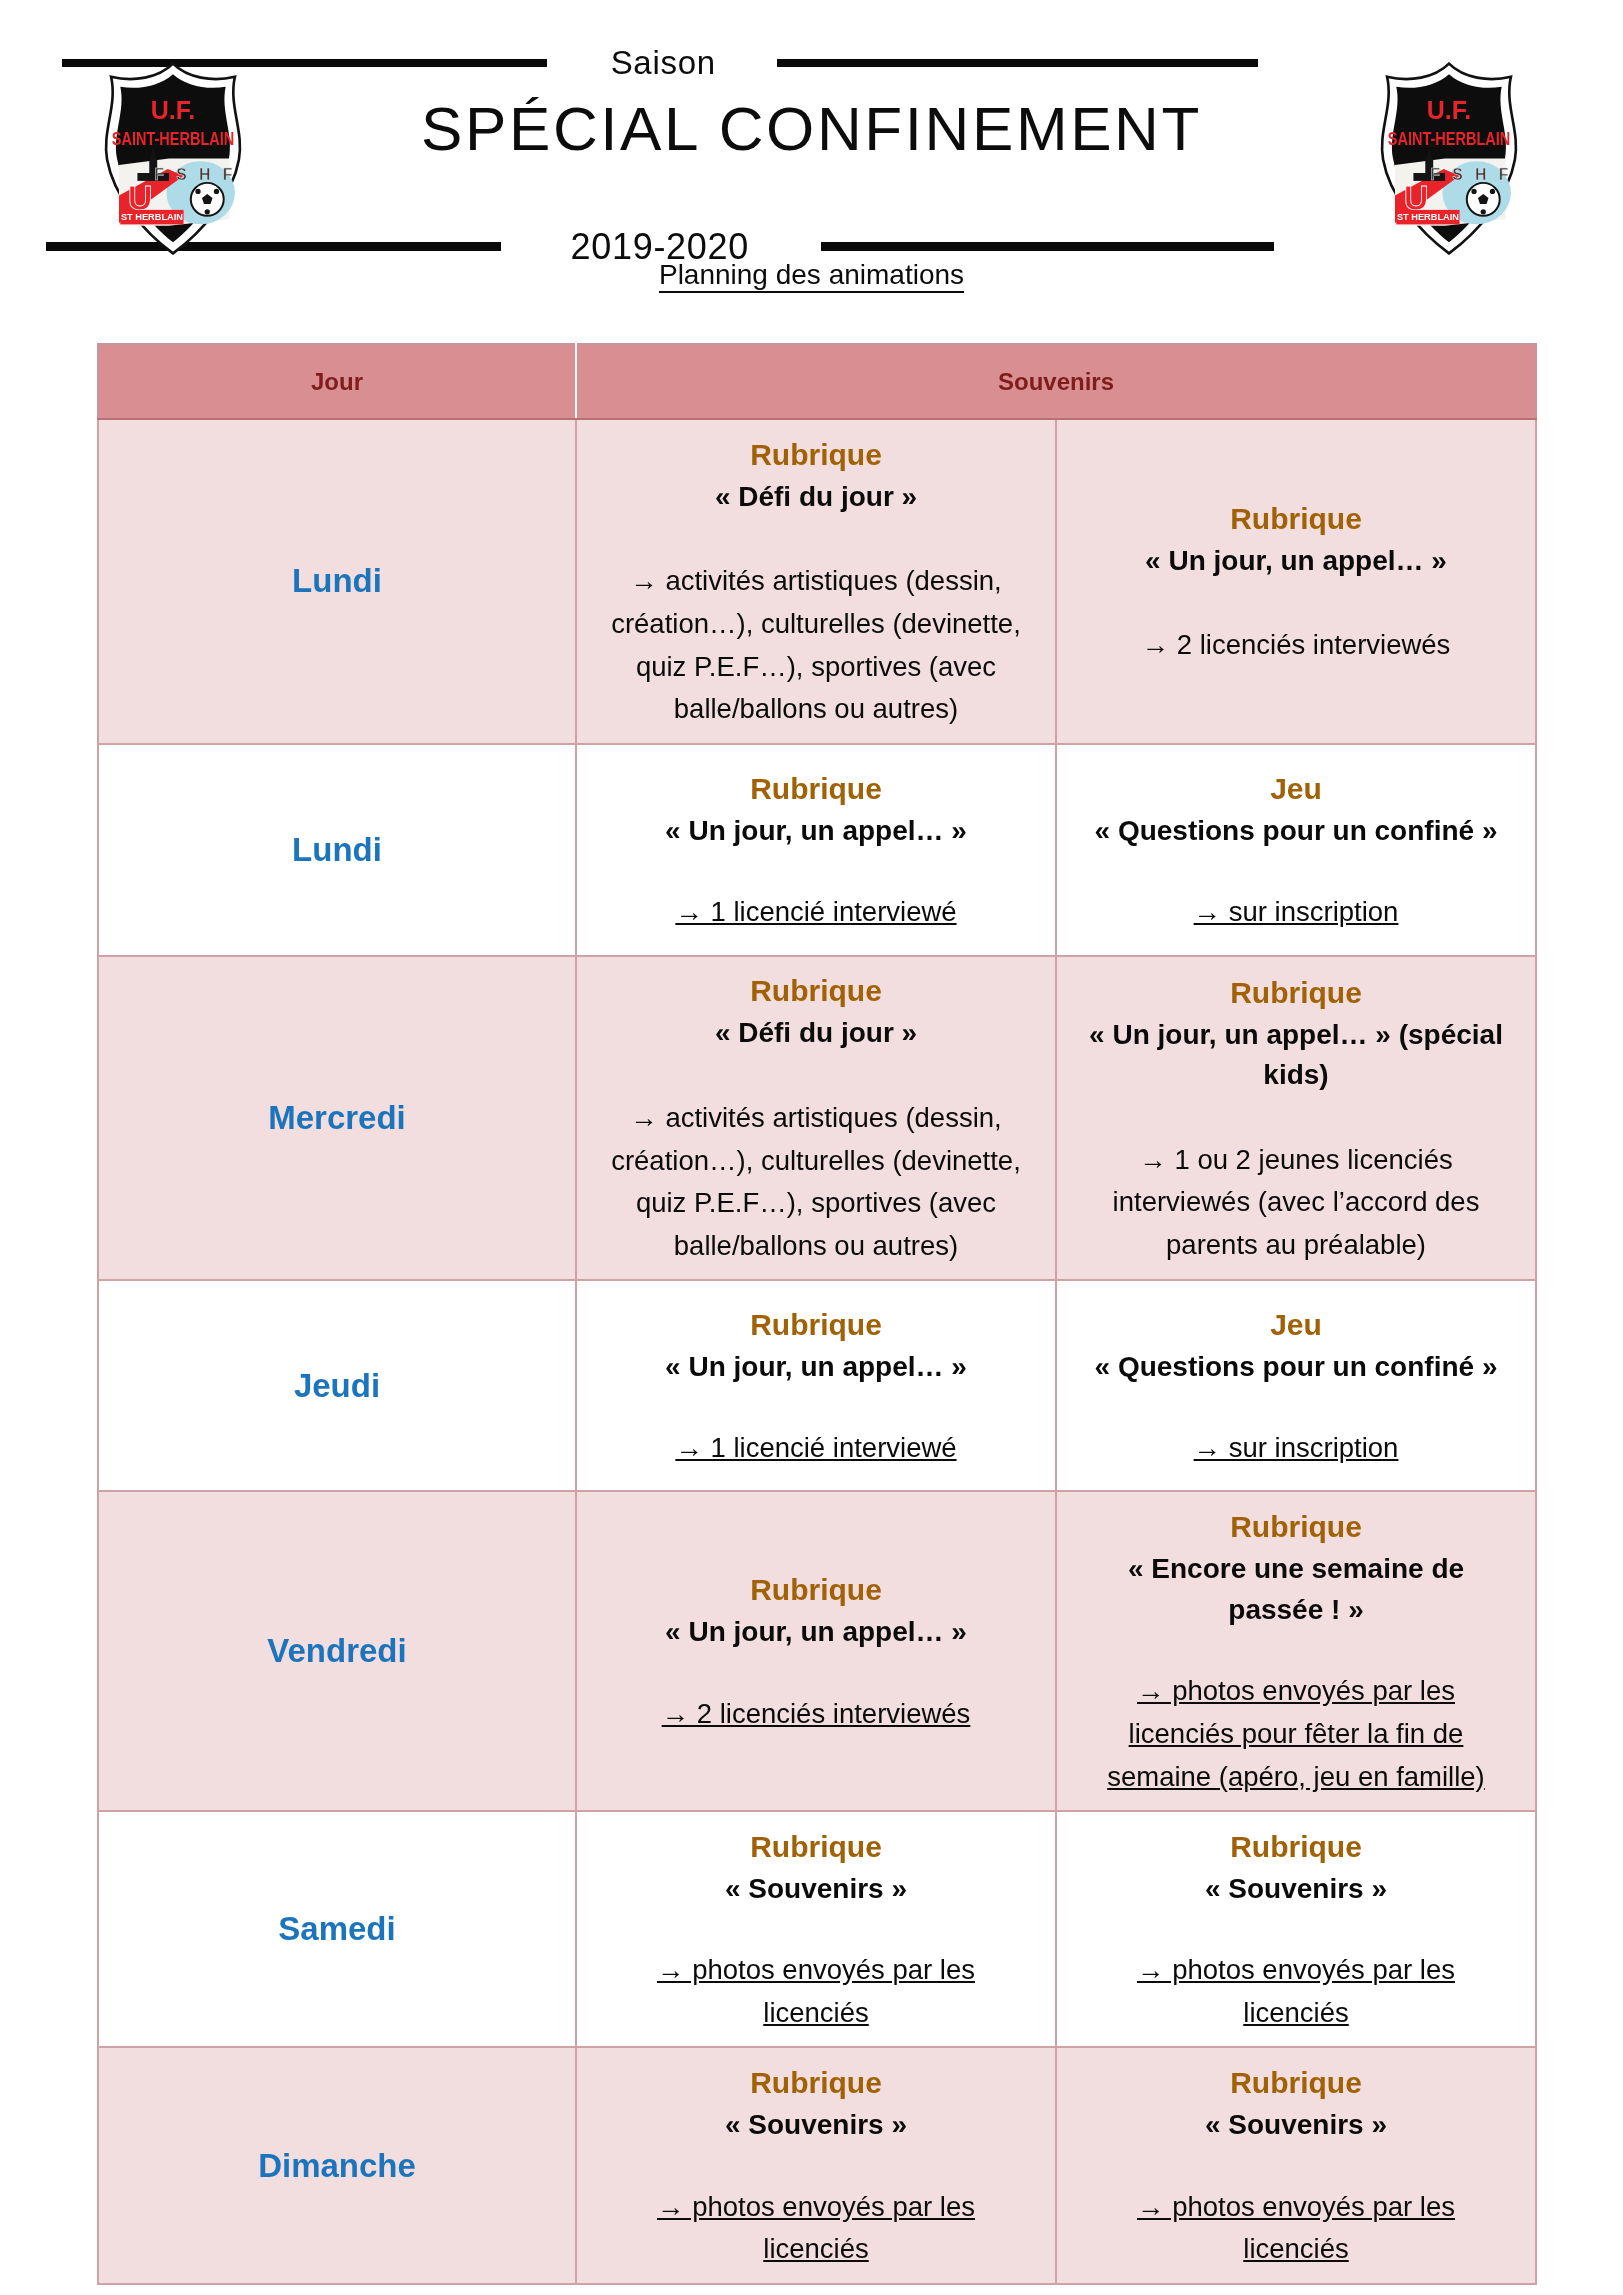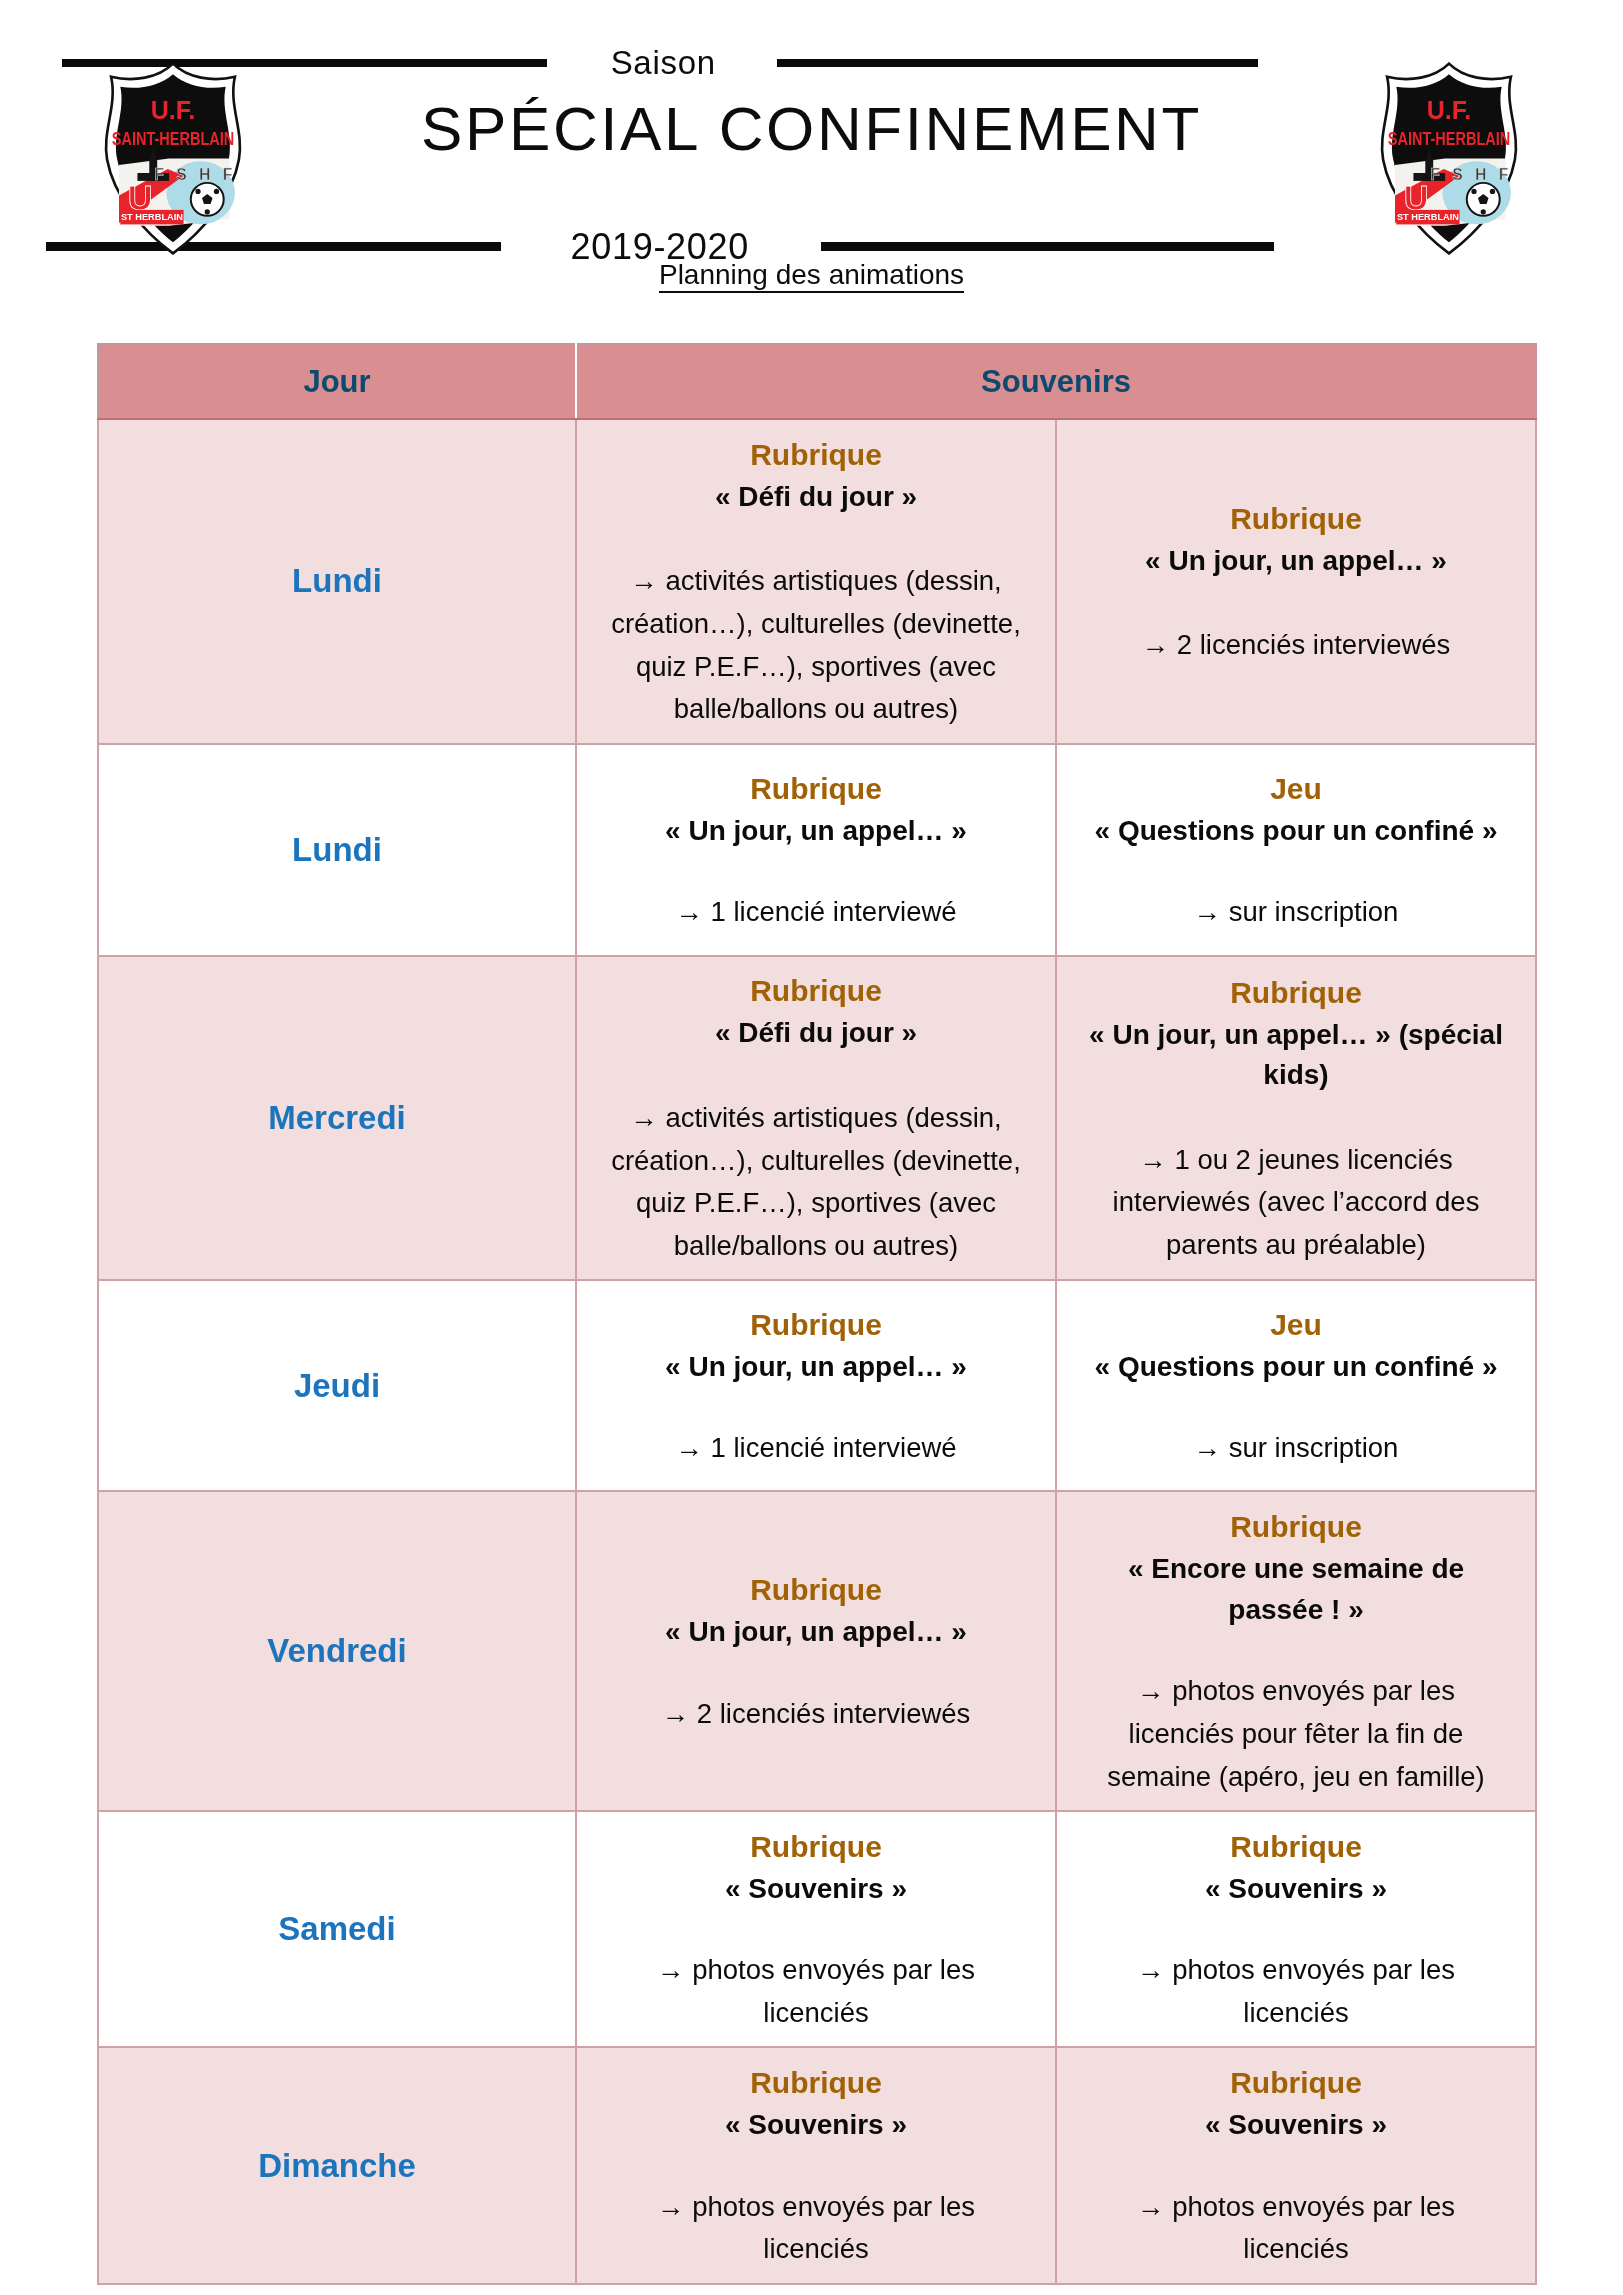--- a/index.html
+++ b/index.html
@@ -33,35 +33,35 @@
   
   table.planning{
     position:absolute;left:97px;top:343px;width:1437px;
     border-collapse:collapse;table-layout:fixed;
     border:2px solid #c2969a;
   }
   col.c-day{width:478px;}
   col.c-mid{width:480px;}
   col.c-right{width:480px;}
   th{
-    background:#d98f92;color:#0c4a6e;font-size:31px;font-weight:bold;
+    background:#d98f92;color:#7f1d1d;font-size:24px;font-weight:bold;
     border:1.3px solid #d98f92;border-bottom:2.6px solid #b97176;
   }
   th.day-h{border-right:2.6px solid #ffffff;}
   td{
     border:2px solid #cfa2a5;text-align:center;vertical-align:middle;
     padding:11.8px 23.6px;
   }
   tr.r-pink td{background:#f2dede;}
   tr.r-white td{background:#ffffff;}
   td.day-cell span{color:#1c75bc;font-weight:bold;font-size:33px;}
   .cell-title{font-weight:bold;font-size:30px;line-height:1.5;color:#a16207;}
   .cell-sub{font-weight:bold;font-size:28px;line-height:1.45;color:#0b0b0b;}
   .cell-arrow{font-size:27.5px;line-height:1.55;margin-top:43px;color:#0b0b0b;}
-  td.tight .cell-arrow{margin-top:40px;}
+  td.tight .cell-arrow{margin-top:40px;text-decoration:underline;}
 </style>
 </head>
 <body>
 
 <div class="rule-row" style="top:46px;height:34px;">
   <div class="rule saison-l"></div>
   <div class="saison-text">Saison</div>
   <div class="rule saison-r"></div>
 </div>
 

